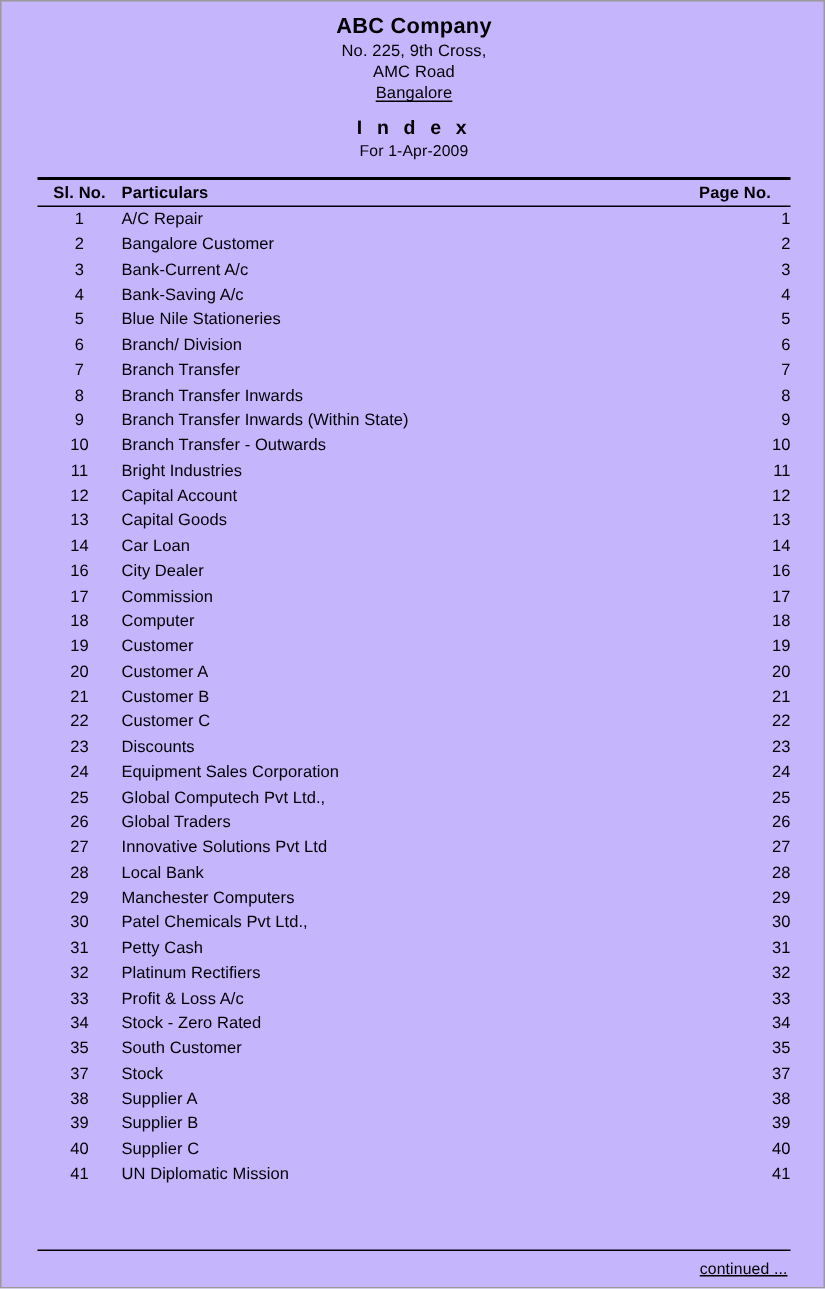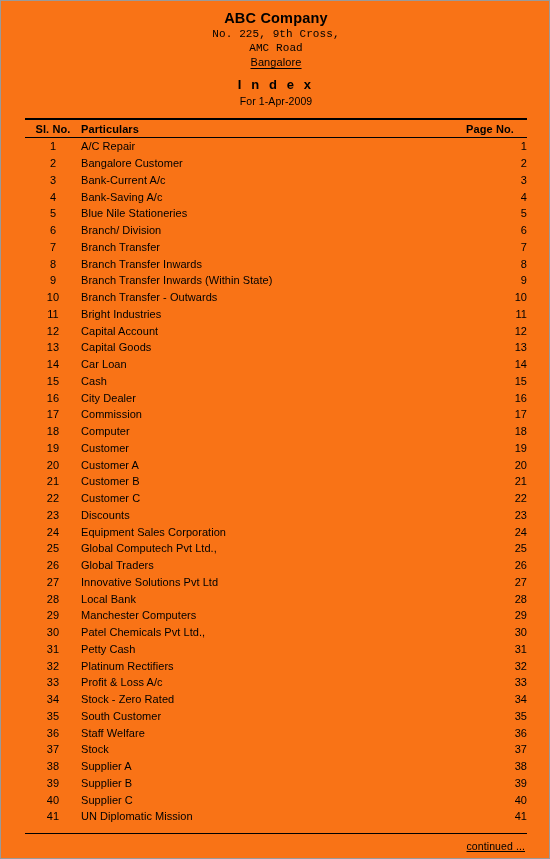--- a/index.html
+++ b/index.html
@@ -10,21 +10,21 @@
   }
   body {
     font-family: "Liberation Sans", sans-serif;
     color: #000000;
   }
   .page {
     position: relative;
     width: 550px;
     height: 859px;
     box-sizing: border-box;
-    background: #f97316;
+    background: #c4b5fd;
     border: 1px solid #9a9a9a;
     overflow: hidden;
   }
   .sheet {
     position: absolute;
     left: 24px;
     top: 0;
     width: 502px;
     height: 859px;
     box-sizing: border-box;
@@ -39,21 +39,20 @@
   .company-name {
     font-size: 14.5px;
     font-weight: bold;
     letter-spacing: 0.2px;
     line-height: 17px;
   }
   .addr-line {
     font-size: 11px;
     line-height: 14px;
     letter-spacing: 0.1px;
-    font-family: Liberation Mono, monospace;
   }
   .addr-city {
     font-size: 11px;
     line-height: 14px;
     letter-spacing: 0.1px;
     text-decoration: underline;
     text-underline-offset: 2px;
   }
   .report-title {
     font-size: 13px;
@@ -242,25 +241,20 @@
               <td class="cell-sl">13</td>
               <td class="cell-part">Capital Goods</td>
               <td class="cell-page">13</td>
             </tr>
             <tr>
               <td class="cell-sl">14</td>
               <td class="cell-part">Car Loan</td>
               <td class="cell-page">14</td>
             </tr>
             <tr>
-              <td class="cell-sl">15</td>
-              <td class="cell-part">Cash</td>
-              <td class="cell-page">15</td>
-            </tr>
-            <tr>
               <td class="cell-sl">16</td>
               <td class="cell-part">City Dealer</td>
               <td class="cell-page">16</td>
             </tr>
             <tr>
               <td class="cell-sl">17</td>
               <td class="cell-part">Commission</td>
               <td class="cell-page">17</td>
             </tr>
             <tr>
@@ -345,25 +339,20 @@
             </tr>
             <tr>
               <td class="cell-sl">34</td>
               <td class="cell-part">Stock - Zero Rated</td>
               <td class="cell-page">34</td>
             </tr>
             <tr>
               <td class="cell-sl">35</td>
               <td class="cell-part">South Customer</td>
               <td class="cell-page">35</td>
-            </tr>
-            <tr>
-              <td class="cell-sl">36</td>
-              <td class="cell-part">Staff Welfare</td>
-              <td class="cell-page">36</td>
             </tr>
             <tr>
               <td class="cell-sl">37</td>
               <td class="cell-part">Stock</td>
               <td class="cell-page">37</td>
             </tr>
             <tr>
               <td class="cell-sl">38</td>
               <td class="cell-part">Supplier A</td>
               <td class="cell-page">38</td>

